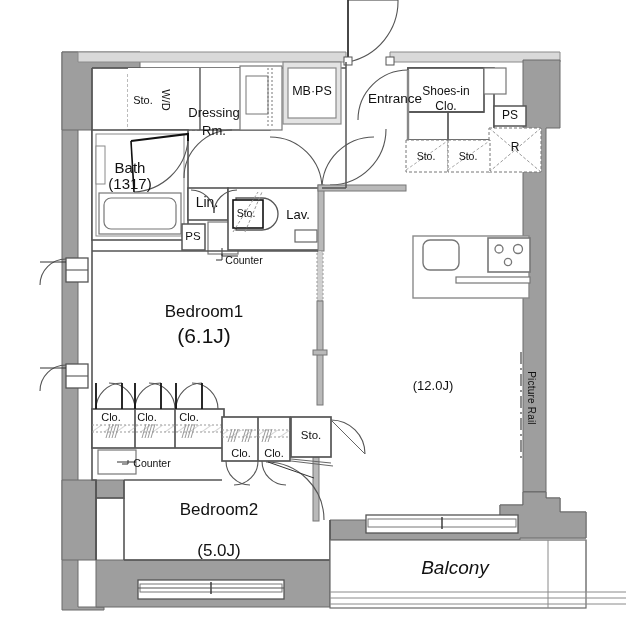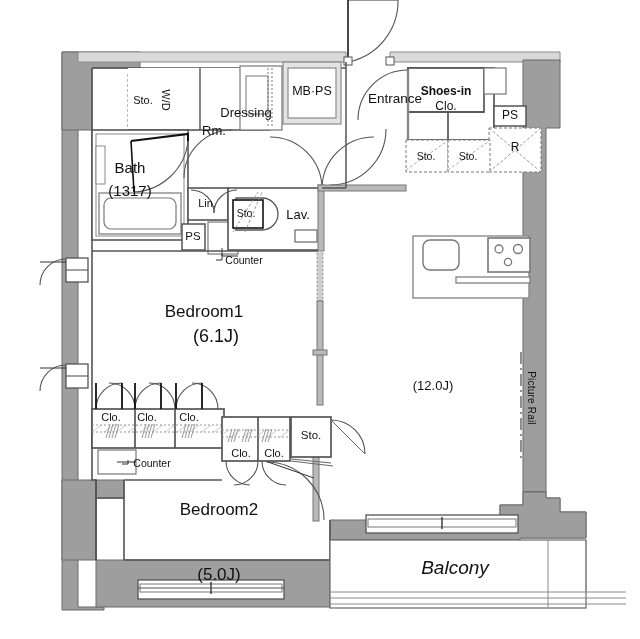--- a/index.html
+++ b/index.html
@@ -299,49 +299,49 @@
     <path d="M346,188 L322,188"></path>
   </g>
 
   <g stroke="#333" stroke-width="1" fill="none">
     <path d="M222,254 L222,260 L216,260"></path>
     <path d="M128,460 L128,464 L122,464"></path>
   </g>
 </svg>
 
 <div class="lbl c" style="left:204px;top:312px;font-size:17px;">Bedroom1</div>
-<div class="lbl c" style="left:216px;top:336px;font-size:18px;">(6.1J)</div>
+<div class="lbl c" style="left:204px;top:336px;font-size:21px;">(6.1J)</div>
 
 <div class="lbl c" style="left:219px;top:510px;font-size:17px;">Bedroom2</div>
-<div class="lbl c" style="left:219px;top:551px;font-size:17px;margin-top:24px;">(5.0J)</div>
+<div class="lbl c" style="left:219px;top:551px;font-size:17px;">(5.0J)</div>
 
 <div class="lbl c" style="left:433px;top:386px;font-size:13px;">(12.0J)</div>
 
 <div class="lbl c" style="left:455px;top:568px;font-size:19px;font-style:italic;">Balcony</div>
 
 <div class="lbl c" style="left:130px;top:168px;font-size:15px;">Bath</div>
-<div class="lbl c" style="left:130px;top:184px;font-size:15px;margin-top:7px;">(1317)</div>
-
-<div class="lbl c" style="left:214px;top:113px;font-size:13px;margin-left:32px;">Dressing</div>
+<div class="lbl c" style="left:130px;top:184px;font-size:15px;">(1317)</div>
+
+<div class="lbl c" style="left:214px;top:113px;font-size:13px;">Dressing</div>
 <div class="lbl c" style="left:214px;top:131px;font-size:13px;">Rm.</div>
 
 <div class="lbl c" style="left:298px;top:215px;font-size:13px;">Lav.</div>
 
 <div class="lbl c" style="left:379px;top:99px;font-size:13.5px;margin-left:16px;">Entrance</div>
 
 <div class="lbl c" style="left:143px;top:100px;font-size:11px;">Sto.</div>
 <div class="lbl c vert" style="left:166px;top:100px;font-size:11px;">W/D</div>
 <div class="lbl c" style="left:312px;top:91px;font-size:12.5px;">MB·PS</div>
-<div class="lbl c" style="left:446px;top:92px;font-size:12px;font-weight:bold;">Shoes-in</div>
+<div class="lbl c" style="left:446px;top:92px;font-size:12px;">Shoes-in</div>
 <div class="lbl c" style="left:446px;top:107px;font-size:12px;">Clo.</div>
 <div class="lbl c" style="left:510px;top:116px;font-size:12px;">PS</div>
 <div class="lbl c" style="left:515px;top:148px;font-size:12px;">R</div>
 <div class="lbl c" style="left:426px;top:157px;font-size:10.5px;">Sto.</div>
 <div class="lbl c" style="left:468px;top:157px;font-size:10.5px;">Sto.</div>
-<div class="lbl c" style="left:207px;top:203px;font-size:11px;">Lin.</div>
+<div class="lbl c" style="left:207px;top:203px;font-size:14px;">Lin.</div>
 <div class="lbl c" style="left:193px;top:236px;font-size:11.5px;">PS</div>
 <div class="lbl c" style="left:246px;top:214px;font-size:10.5px;">Sto.</div>
 <div class="lbl c" style="left:244px;top:261px;font-size:10.5px;">Counter</div>
 <div class="lbl c" style="left:152px;top:464px;font-size:10.5px;">Counter</div>
 
 <div class="lbl c" style="left:111px;top:417px;font-size:11px;">Clo.</div>
 <div class="lbl c" style="left:147px;top:417px;font-size:11px;">Clo.</div>
 <div class="lbl c" style="left:189px;top:417px;font-size:11px;">Clo.</div>
 <div class="lbl c" style="left:241px;top:453px;font-size:11px;">Clo.</div>
 <div class="lbl c" style="left:274px;top:453px;font-size:11px;">Clo.</div>

